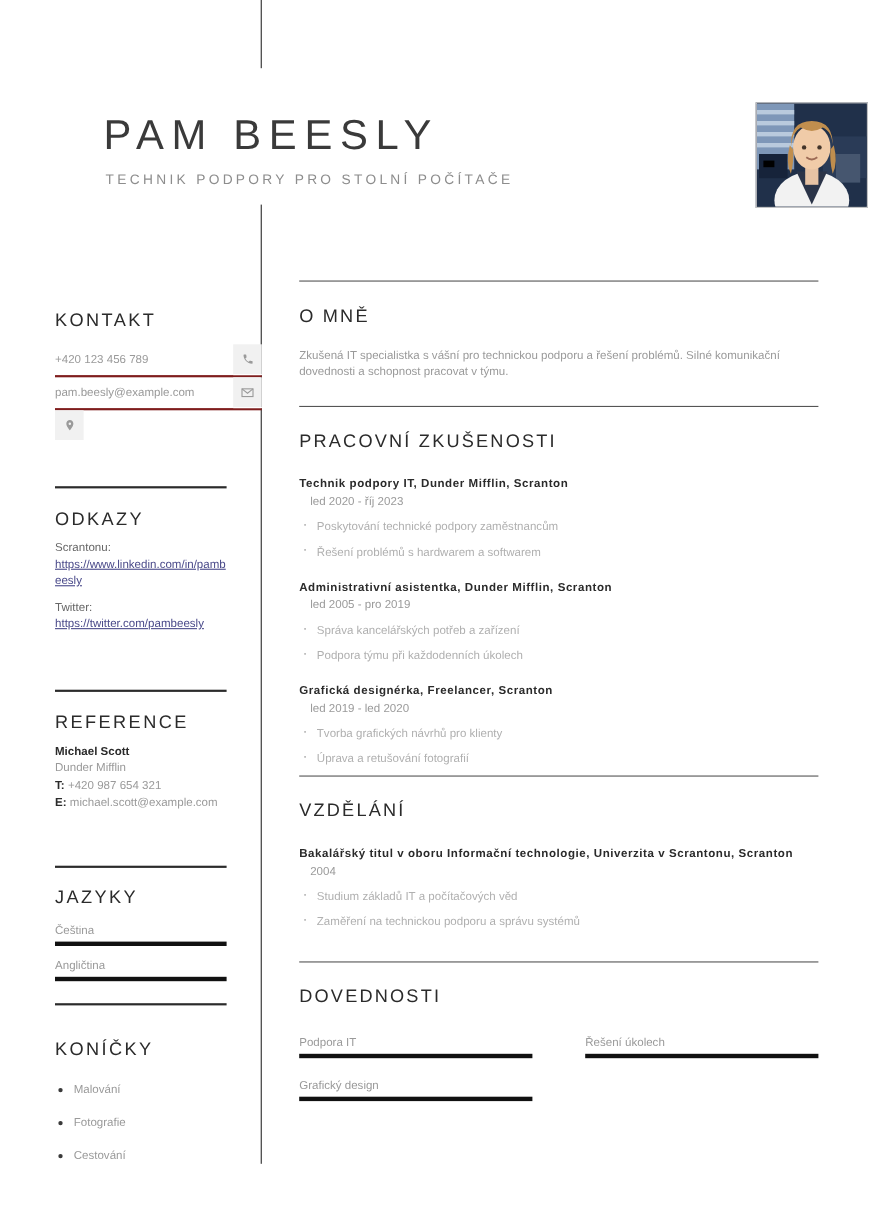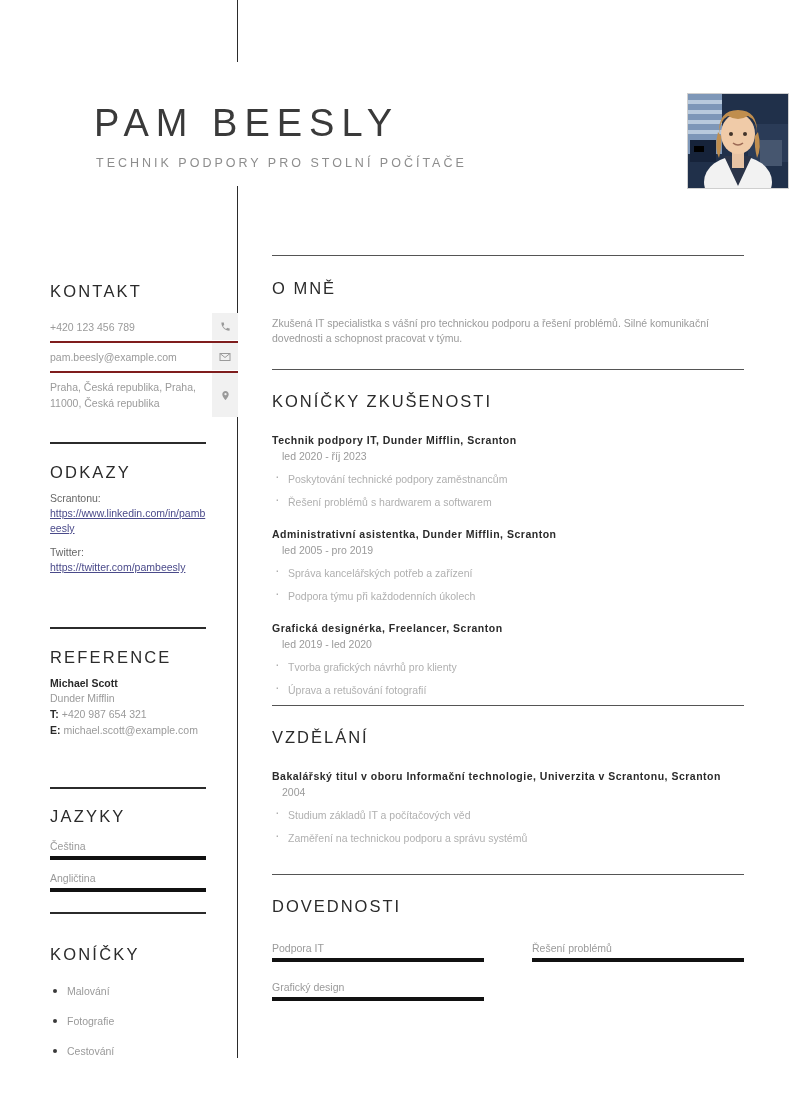--- a/index.html
+++ b/index.html
@@ -340,21 +340,20 @@
     <div class="contact-row">
       <div class="contact-text">pam.beesly@example.com</div>
       <div class="contact-icon">
         <svg width="12" height="12" viewBox="0 0 24 24" fill="none" stroke="currentColor" stroke-width="2">
             <rect x="2" y="5" width="20" height="14"></rect>
             <path d="M2 5l10 8 10-8"></path>
           </svg>
       </div>
     </div>
     <div class="contact-row">
-      <div class="contact-text">Praha, Česká republika, Praha, 11000, Česká republika</div>
       <div class="contact-icon">
         <svg width="11" height="13" viewBox="0 0 24 24" fill="currentColor">
             <path d="M12 2C8.1 2 5 5.1 5 9c0 5.2 7 13 7 13s7-7.8 7-13c0-3.9-3.1-7-7-7zm0 9.5A2.5 2.5 0 1 1 12 6.5a2.5 2.5 0 0 1 0 5z"></path>
           </svg>
       </div>
     </div>
   </div>
 
   <div class="left" style="top:442px;">
     <div class="rule-left"></div>
@@ -424,21 +423,21 @@
     <div class="rule-right"></div>
     <div style="height:23px"></div>
     <div class="sec-title-right">O MNĚ</div>
     <div style="height:18px"></div>
     <div class="summary">Zkušená IT specialistka s vášní pro technickou podporu a řešení problémů. Silné komunikační dovednosti a schopnost pracovat v týmu.</div>
   </div>
 
   <div class="right" style="top:369px;">
     <div class="rule-right"></div>
     <div style="height:22px"></div>
-    <div class="sec-title-right">KONÍČKY ZKUŠENOSTI</div>
+    <div class="sec-title-right">PRACOVNÍ ZKUŠENOSTI</div>
 
     <div style="height:22px"></div>
     <div>
       <div class="entry-title">Technik podpory IT, Dunder Mifflin, Scranton</div>
       <div class="entry-date">led 2020 - říj 2023</div>
       <div class="entry-bullet">Poskytování technické podpory zaměstnancům</div>
       <div class="entry-bullet">Řešení problémů s hardwarem a softwarem</div>
     </div>
 
     <div style="height:17px"></div>
@@ -478,21 +477,21 @@
     <div style="height:24px"></div>
 
     <div style="display:flex; gap:48px;">
       <div>
         <div class="skill-name">Podpora IT</div>
         <div class="skill-track">
           <div class="skill-fill" style="width:100%"></div>
         </div>
       </div>
       <div>
-        <div class="skill-name">Řešení problémů</div>
+        <div class="skill-name">Řešení úkolech</div>
         <div class="skill-track">
           <div class="skill-fill" style="width:100%"></div>
         </div>
       </div>
     </div>
 
     <div style="height:17px"></div>
 
     <div style="display:flex; gap:48px;">
       <div>

